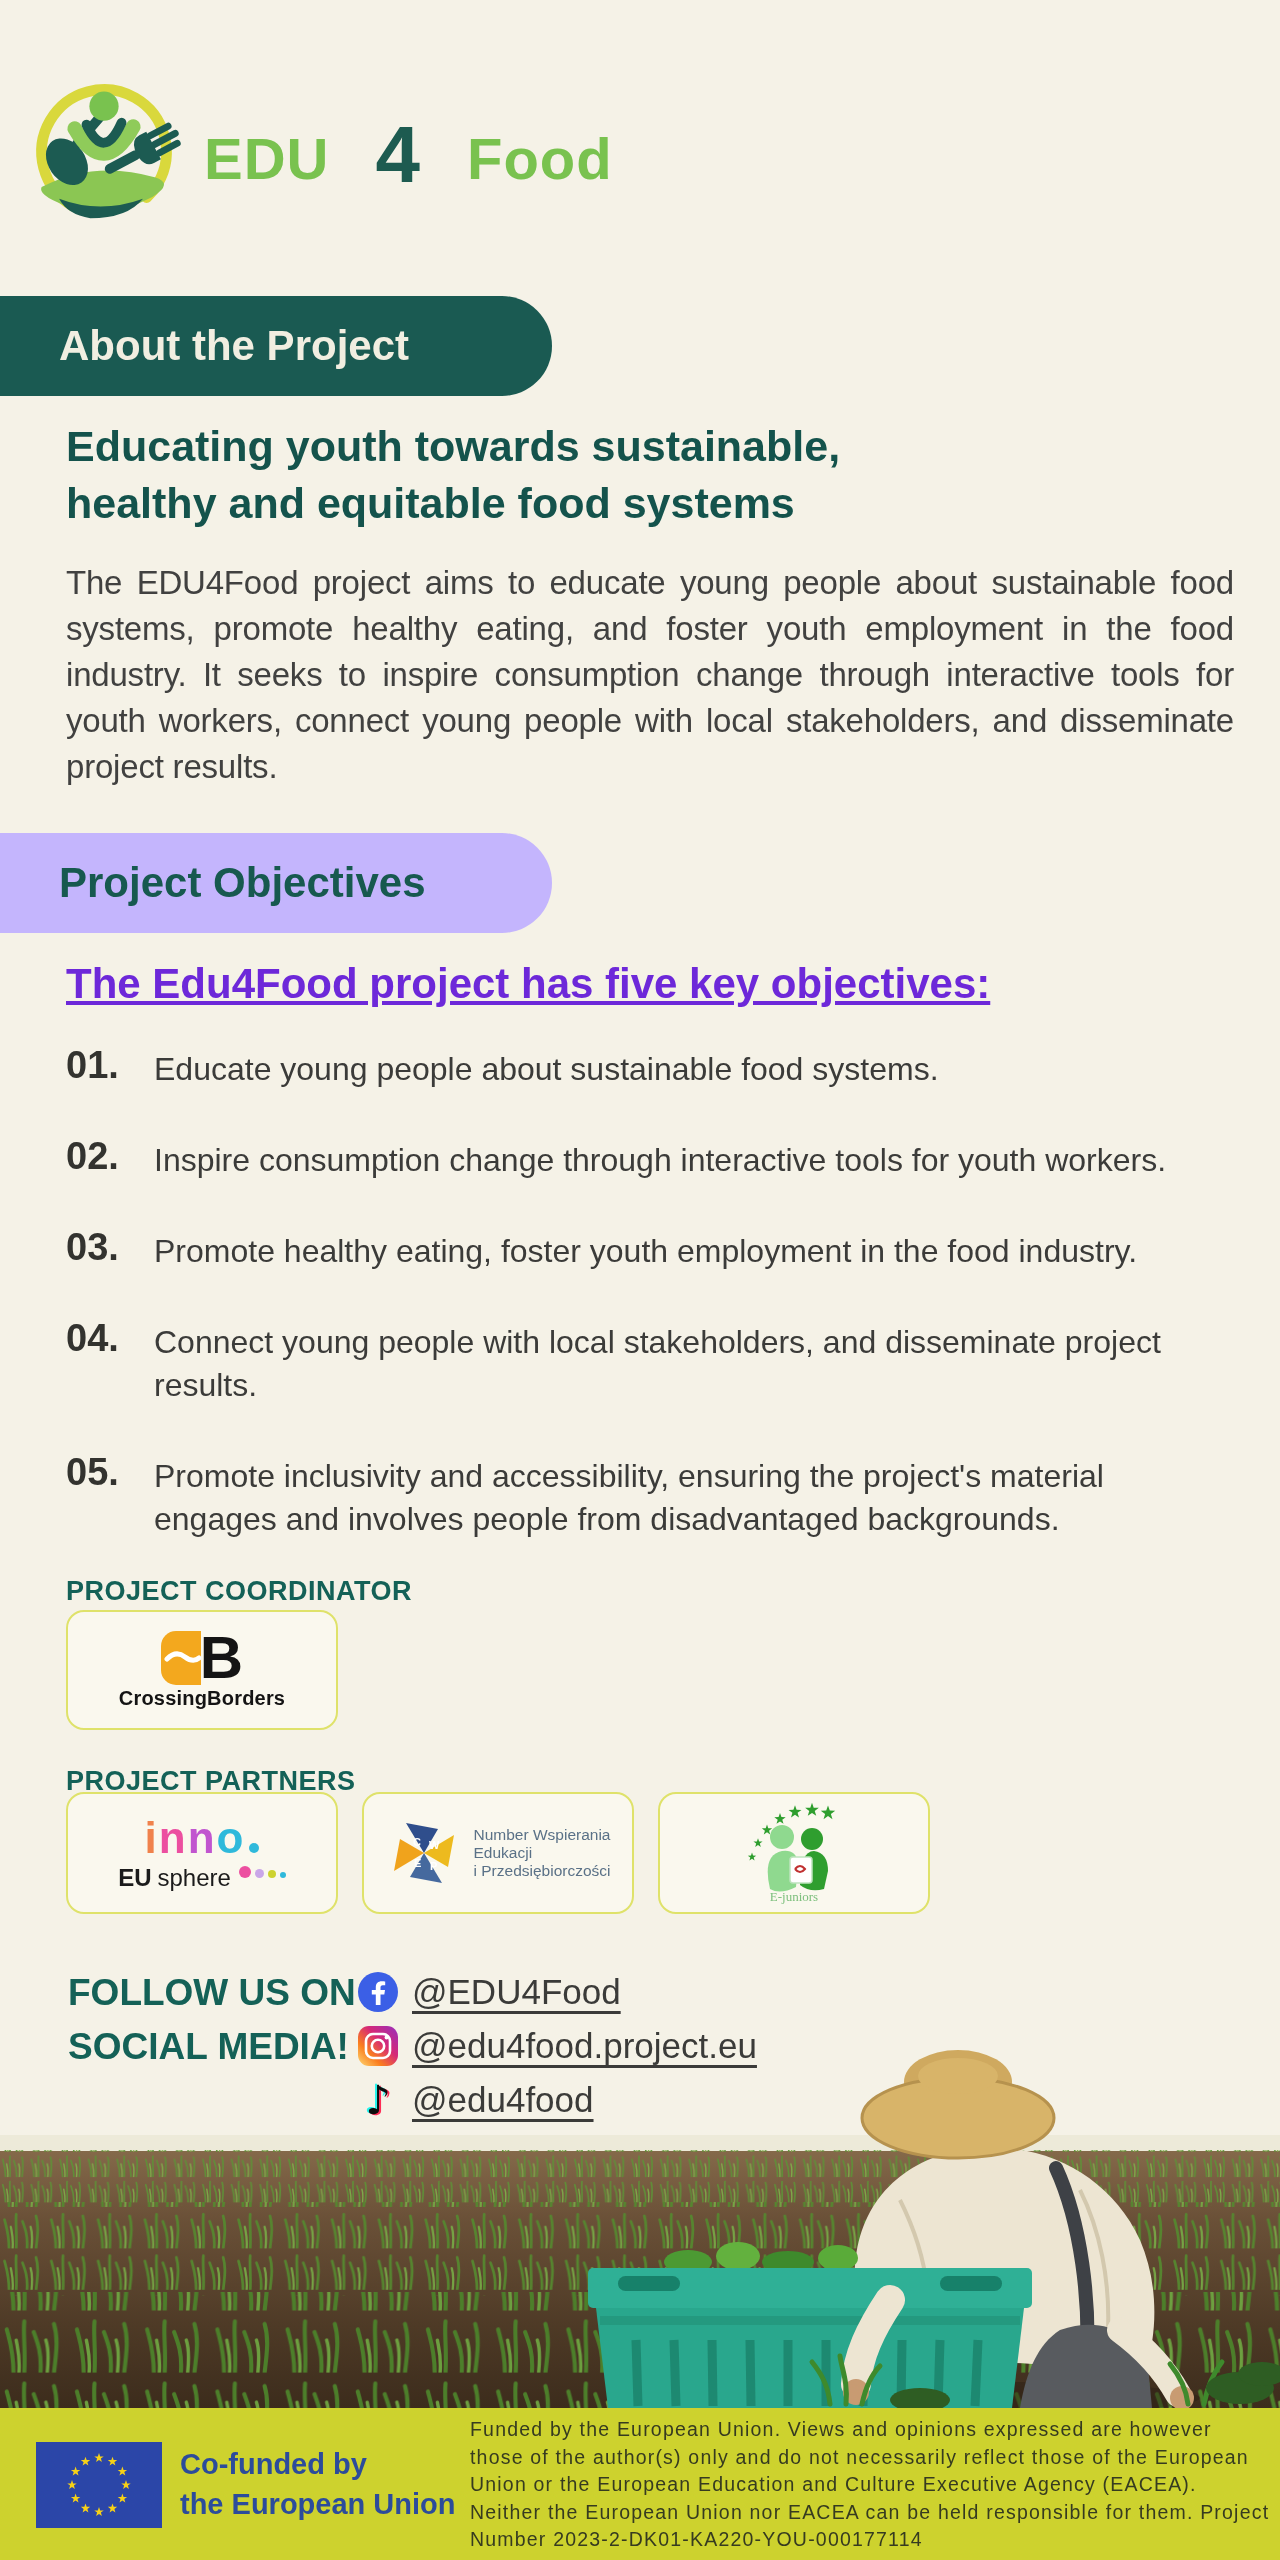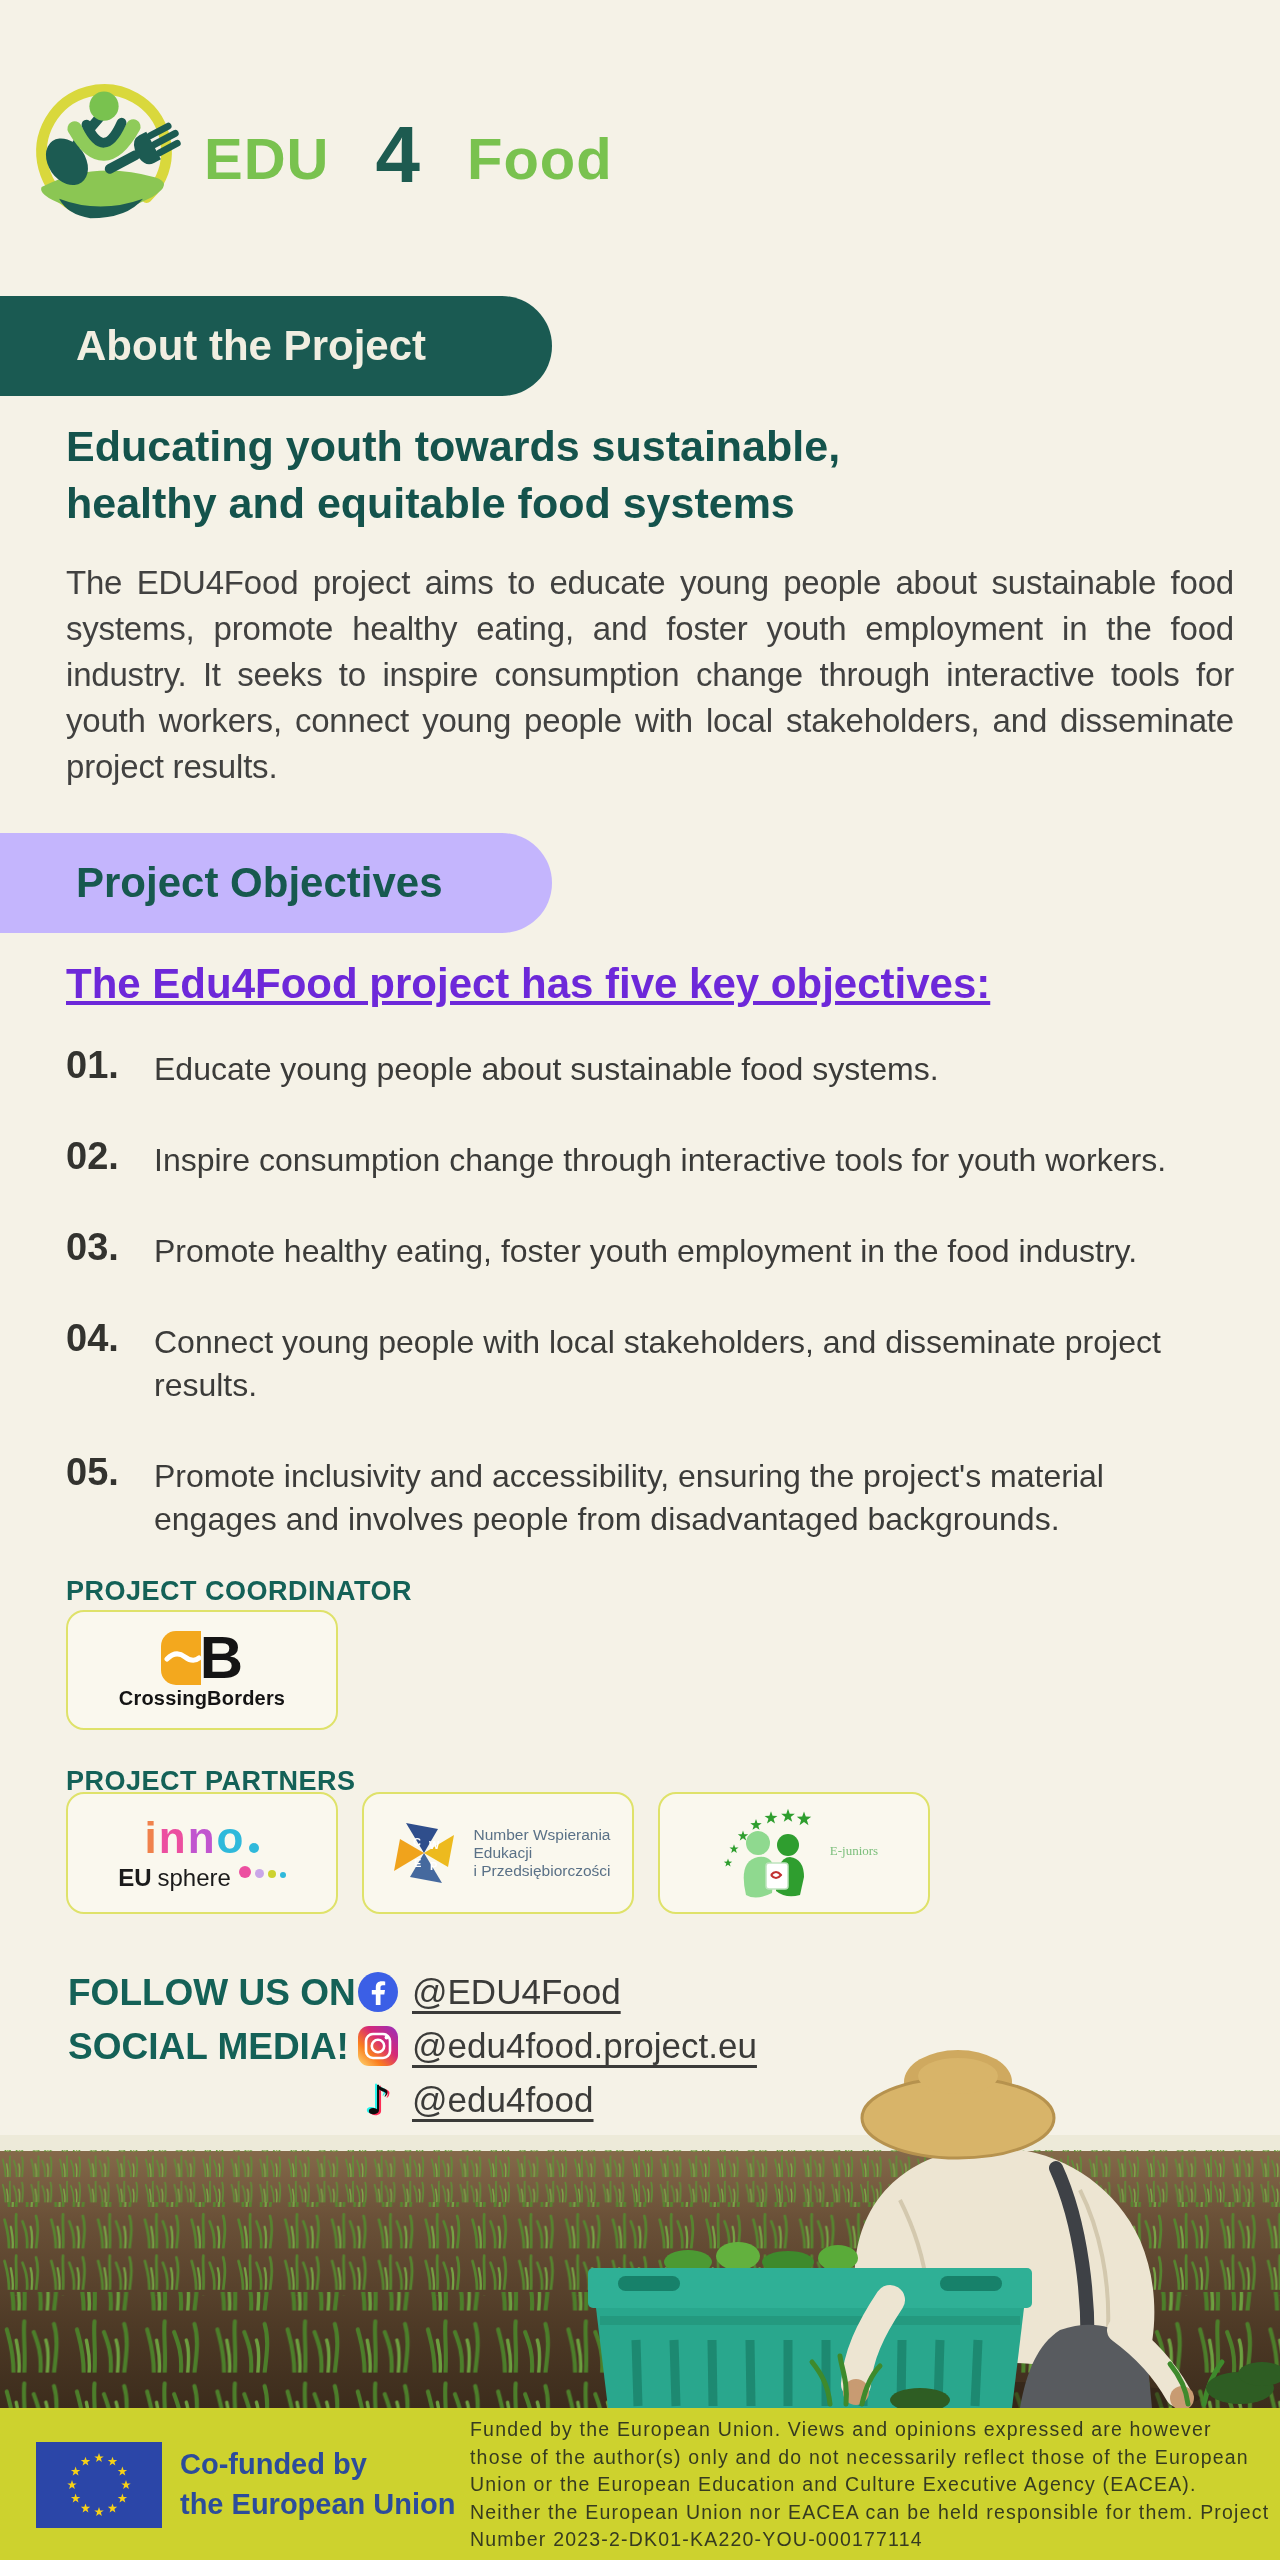--- a/index.html
+++ b/index.html
@@ -7,21 +7,21 @@
   .page{position:relative;width:1280px;height:2560px;background:#F5F2E7;overflow:hidden;}
 
   
   .brand-row{position:absolute;left:26px;top:74px;display:flex;align-items:center;gap:22px;}
   .brand-word{display:flex;align-items:baseline;font-weight:bold;letter-spacing:1px;gap:44px;}
   .b-green{font-size:58px;color:#79C24F;}
   .b-teal{font-size:80px;color:#1D5B50;position:relative;top:3px;margin:0 2px;}
 
   
   .banner{position:absolute;left:0;width:552px;height:100px;border-radius:0 52px 52px 0;
-          display:flex;align-items:center;box-sizing:border-box;padding-left:76px;
+          display:flex;align-items:center;box-sizing:border-box;padding-left:59px;
           font-weight:bold;font-size:42px;}
   .banner-about{top:296px;background:#1A5A52;color:#F1EEE1;}
   .banner-objectives{top:833px;background:#c4b5fd;color:#17594F;}
 
   .about-heading{position:absolute;left:66px;top:418px;margin:0;font-size:43px;line-height:57px;
                  color:#14534C;font-weight:bold;}
   .about-body{position:absolute;left:66px;top:560px;width:1168px;margin:0;font-size:33px;
               line-height:46px;color:#414140;text-align:justify;letter-spacing:-0.2px;}
 
   .objectives-heading{position:absolute;left:66px;top:960px;margin:0;font-size:42px;color:#6d28d9;font-weight:bold;text-decoration:underline;}
@@ -52,21 +52,21 @@
   .inno-word{font-size:44px;font-weight:800;letter-spacing:2px;display:flex;align-items:baseline;}
   .inno-i{color:#F0824C;} .inno-n1{color:#EC4FA0;} .inno-n2{color:#C155CF;} .inno-o{color:#2FB9DB;}
   .dot{border-radius:50%;display:inline-block;}
   .inno-sub{display:flex;align-items:flex-start;gap:6px;margin-top:6px;font-size:24px;color:#1B1B1B;}
   .inno-sub .eu{font-weight:800;} .inno-sub .sphere{font-weight:500;}
   .inno-dots{display:flex;align-items:flex-end;gap:4px;margin-left:2px;}
 
   .cwep{display:flex;align-items:center;gap:12px;}
   .cwep-lines{font-size:15.5px;line-height:18px;color:#5A7187;}
 
-  .ejuniors{display:flex;flex-direction:row;align-items:center;}
+  .ejuniors{display:flex;flex-direction:column;align-items:center;}
   .ej-caption{font-family:"Liberation Serif",serif;font-size:13px;color:#7CBF7C;margin-top:-4px;}
 
   .kainotomia{display:flex;align-items:center;gap:10px;}
   .kainotomia .kword{font-size:26px;font-weight:bold;color:#1D5FA8;letter-spacing:3px;}
 
   
   .social-heading{position:absolute;left:68px;top:1966px;font-size:37px;font-weight:bold;color:#146157;line-height:54px;}
   .social-links{position:absolute;left:358px;top:1972px;display:flex;flex-direction:column;gap:14px;}
   .social-link{display:flex;align-items:center;gap:14px;cursor:pointer;}
   .social-link .handle{font-size:35px;color:#3B3B39;text-decoration:underline;

